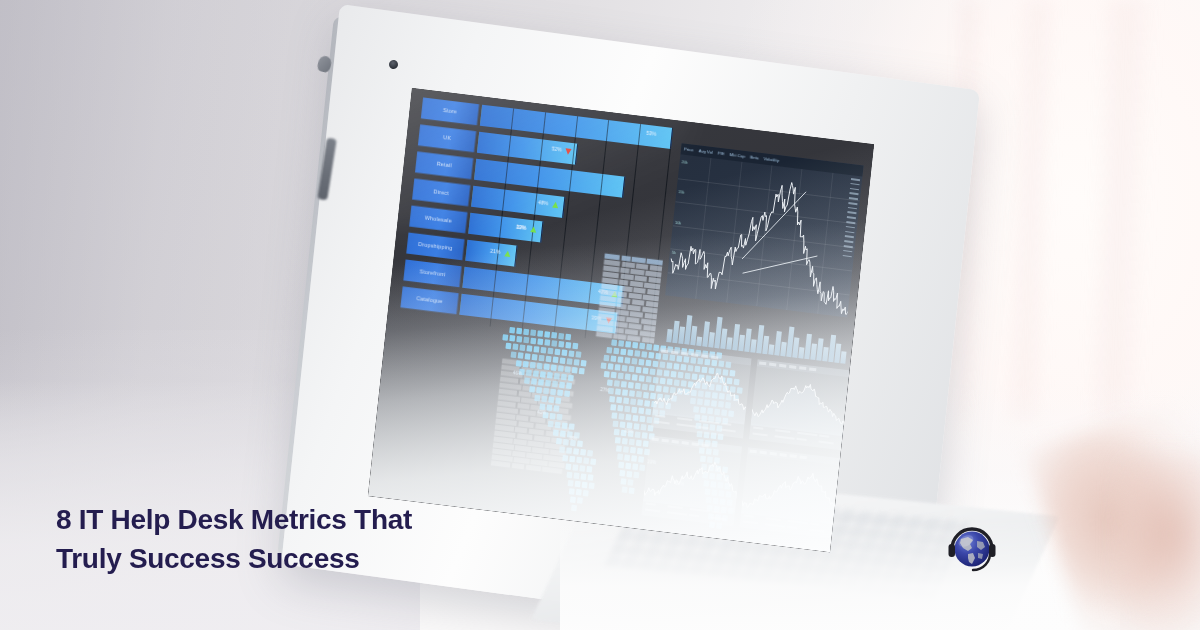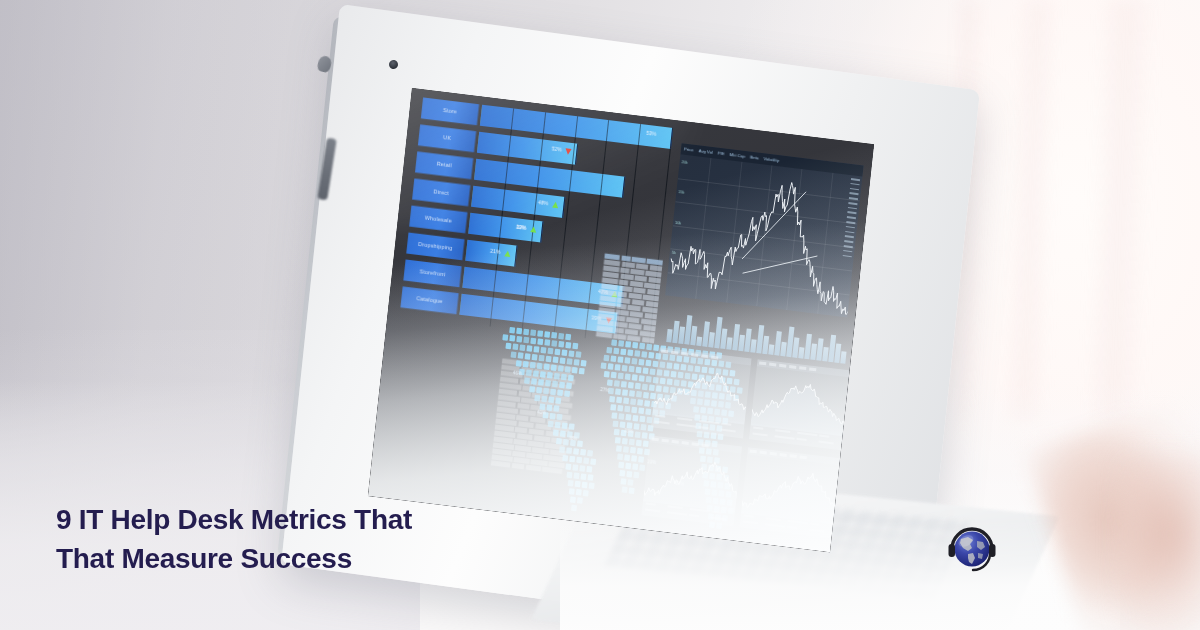--- a/index.html
+++ b/index.html
@@ -1163,22 +1163,22 @@
     <div class="screen-wash"></div>
     <div class="screen-gloss"></div>
     <div class="screen-gloss2"></div>
   </div>
 </div>
 
 <div id="hand"></div>
 <div id="hand2"></div>
 
 <h1 id="headline">
-  <span class="l">9 IT Help Desk Metrics That</span>
-  <span class="l">That Measure Success</span>
+  <span class="l">8 IT Help Desk Metrics That</span>
+  <span class="l">Truly Success Success</span>
 </h1>
 
 <div id="logo">
   <div class="globe-wrap">
     <svg viewBox="0 0 56 56" width="56" height="56">
       <defs>
         <radialGradient id="gsph" cx="36%" cy="30%" r="75%">
           <stop offset="0%" stop-color="#6e7fd6"></stop>
           <stop offset="45%" stop-color="#3a46a8"></stop>
           <stop offset="100%" stop-color="#1b2272"></stop>

